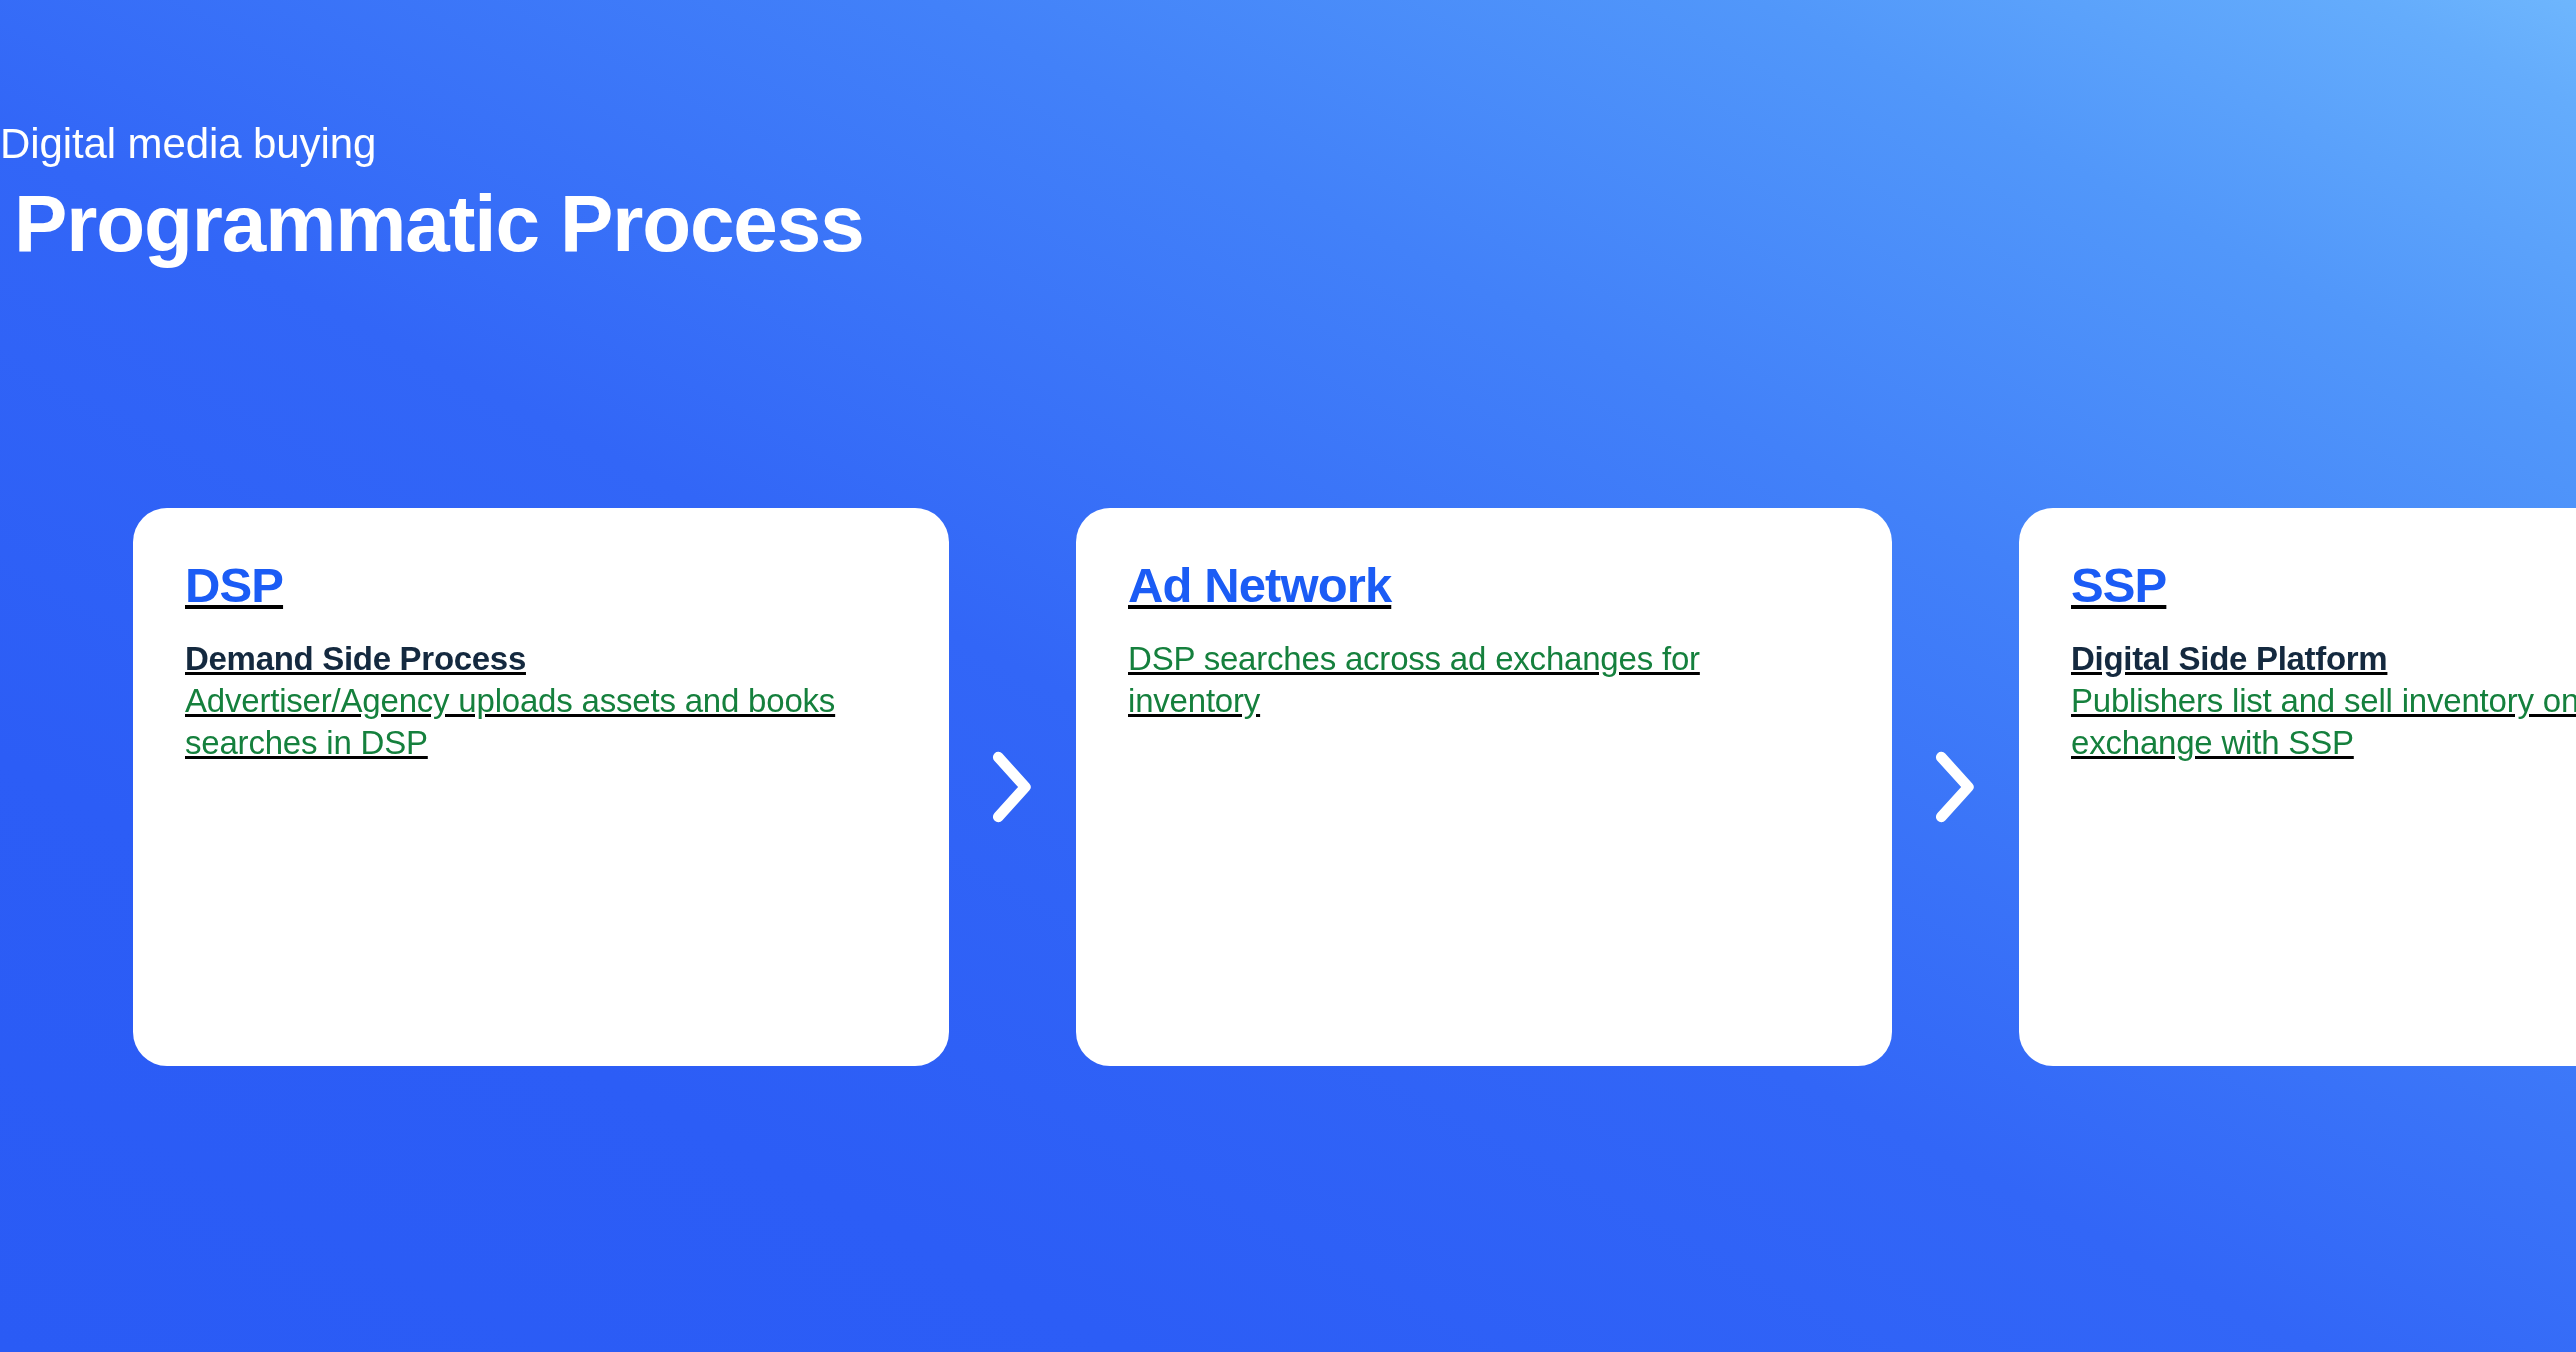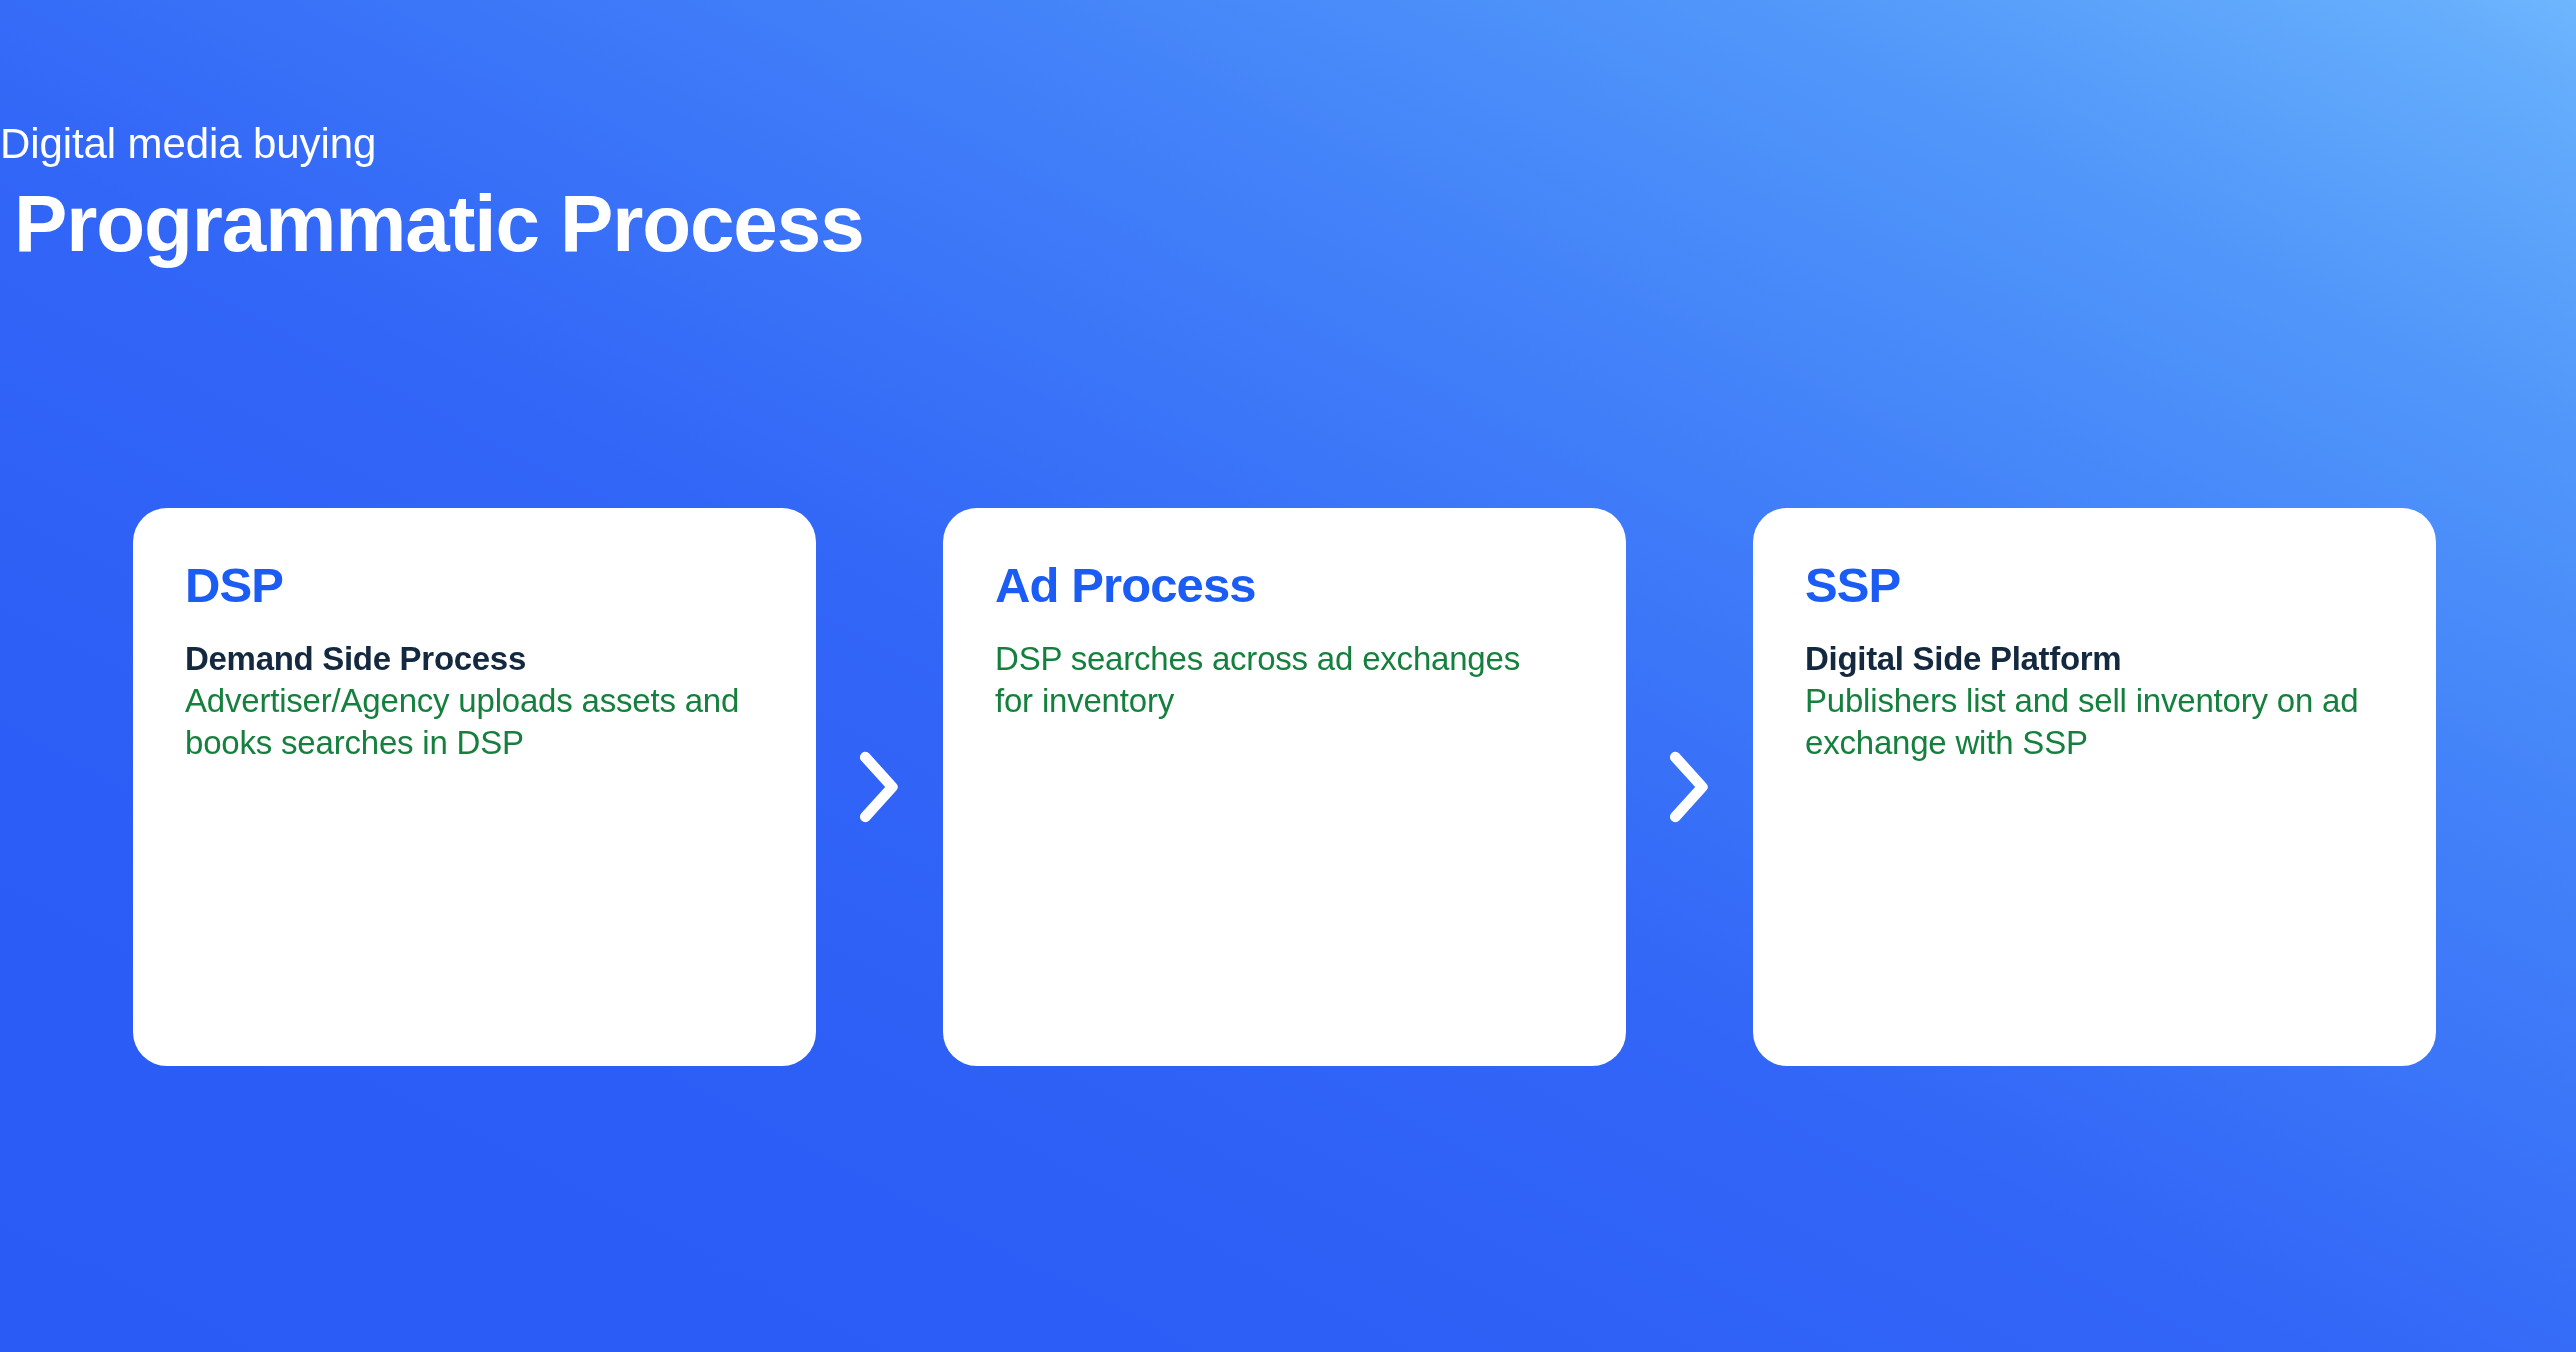--- a/index.html
+++ b/index.html
@@ -64,26 +64,27 @@
     position: absolute;
     left: 133px;
     top: 508px;
     width: 2308px;
     height: 558px;
     display: flex;
     align-items: flex-start;
   }
 
   .card {
-    width: 683px;
+    width: 816px;
     height: 558px;
     background: #FFFFFF;
     border-radius: 34px;
     padding: 52px 74px 42px 52px;
     flex: 0 0 auto;
+    text-decoration: underline;
   }
 
   .card-title {
     font-size: 49px;
     font-weight: 700;
     line-height: 1.05;
     color: #1B5CF5;
     letter-spacing: -0.9px;
     margin-bottom: 27px;
   }
@@ -140,21 +141,21 @@
 
     <div class="chevron">
       <span>
         <svg viewBox="0 0 60 104" xmlns="http://www.w3.org/2000/svg">
           <path d="M10 10 L48 52 L10 94" fill="none" stroke="#FFFFFF" stroke-width="15" stroke-linecap="round" stroke-linejoin="round"></path>
         </svg>
       </span>
     </div>
 
     <div class="card">
-      <div class="card-title">Ad Process</div>
+      <div class="card-title">Ad Network</div>
       <div class="card-body">DSP searches across ad exchanges for inventory</div>
     </div>
 
     <div class="chevron">
       <span>
         <svg viewBox="0 0 60 104" xmlns="http://www.w3.org/2000/svg">
           <path d="M10 10 L48 52 L10 94" fill="none" stroke="#FFFFFF" stroke-width="15" stroke-linecap="round" stroke-linejoin="round"></path>
         </svg>
       </span>
     </div>

